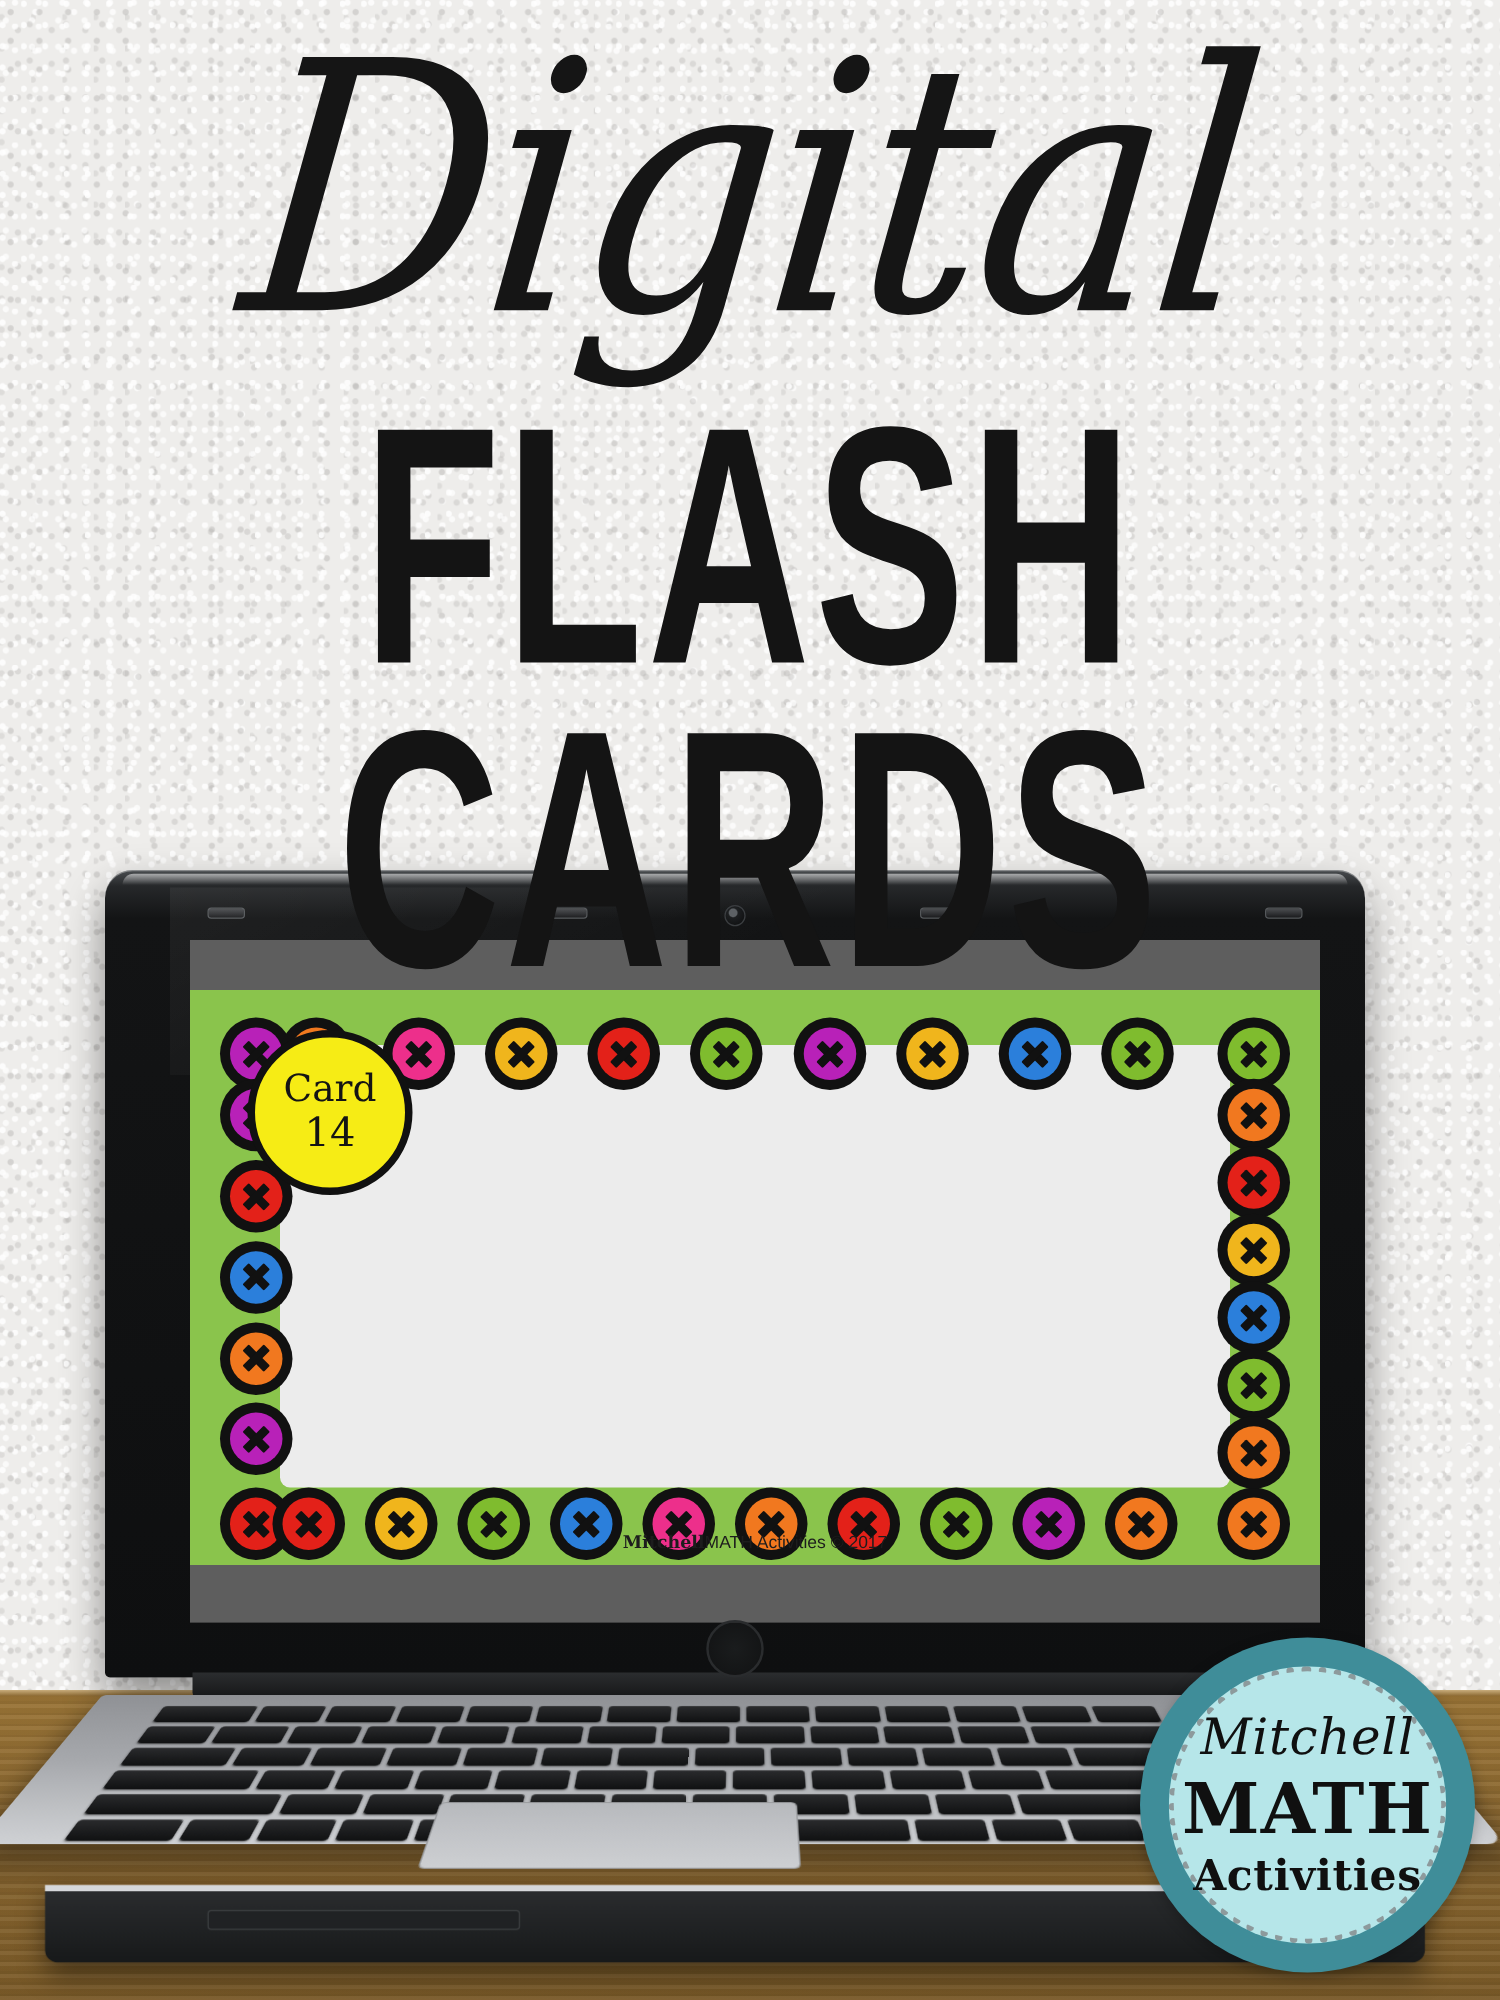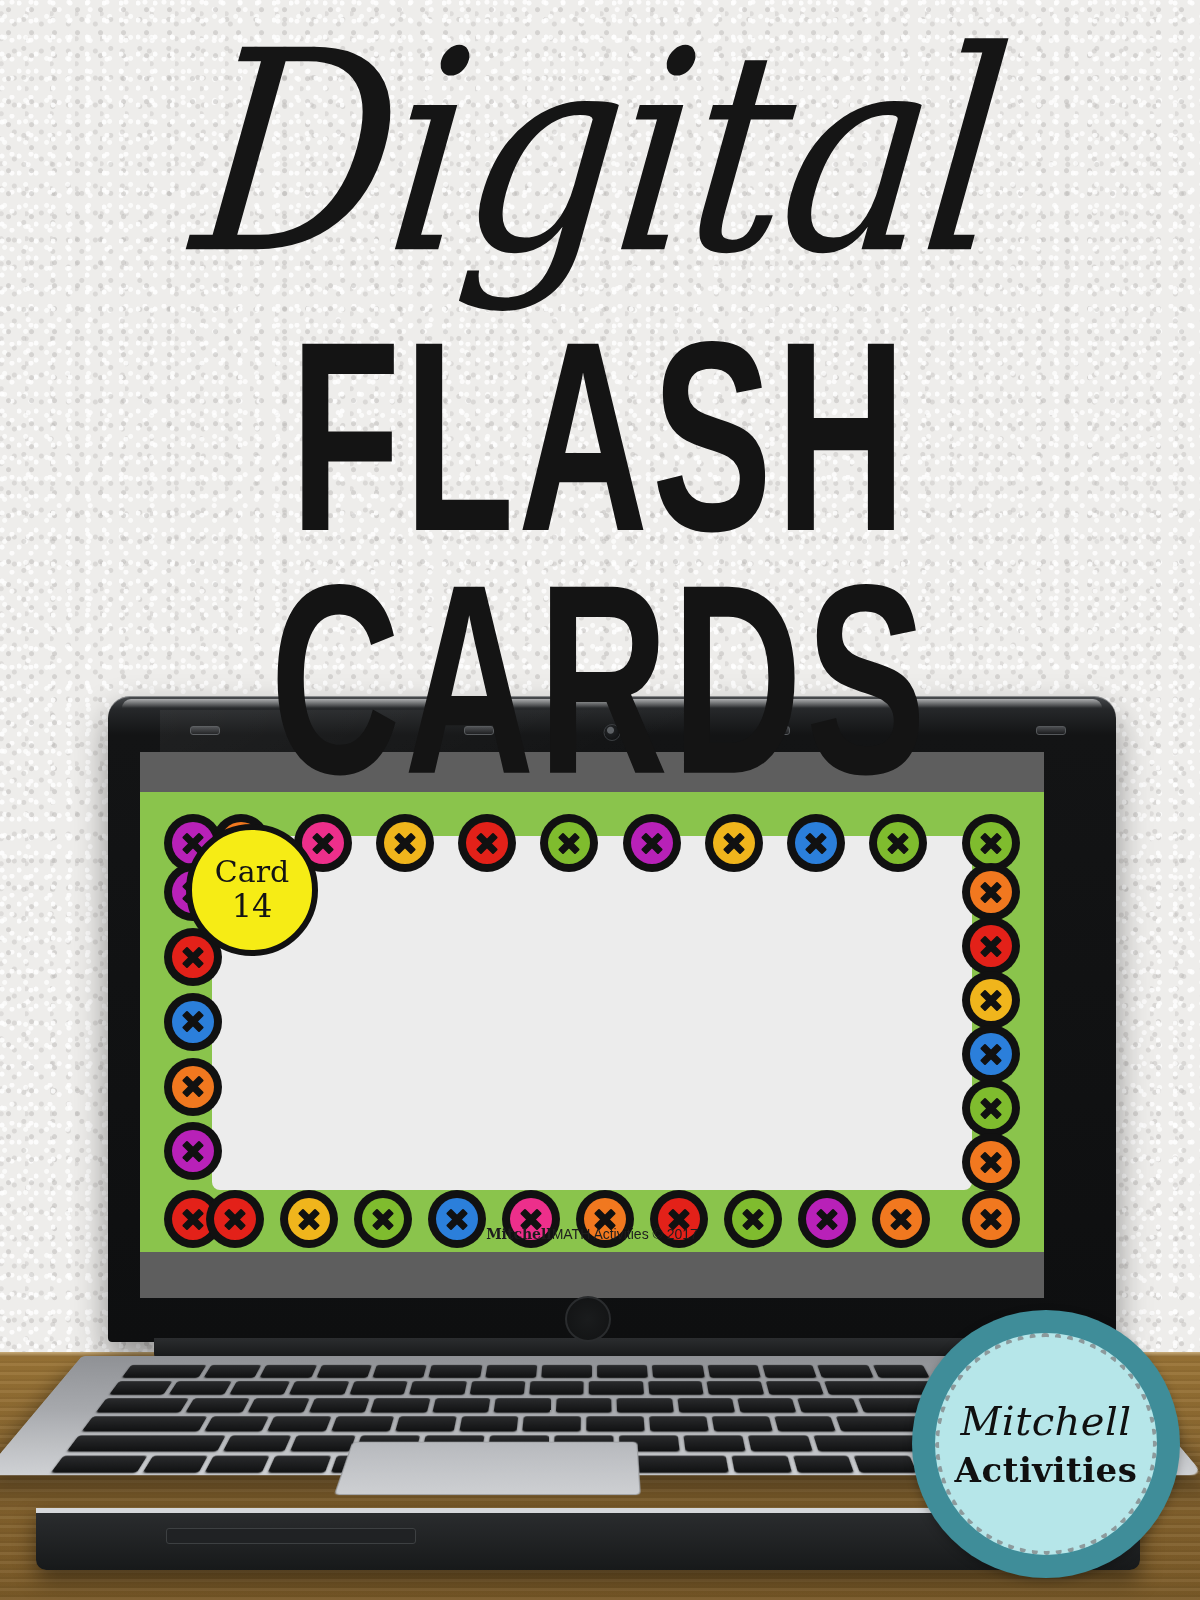--- a/index.html
+++ b/index.html
@@ -72,22 +72,21 @@
 
   
   #laptop { position:absolute; left:84px; top:696px; width:1008px; z-index:5; }
 
   #lid {
     position:relative;
     width:1008px; height:646px;
     border-radius:22px 22px 4px 4px;
     background:linear-gradient(180deg,#4a4d50 0%, #26282a 2%, #131415 6%, #0e0f10 100%);
     box-shadow:0 16px 34px rgba(0,0,0,.42), inset 0 1px 0 rgba(255,255,255,.35);
-    padding:56px 52px 44px 32px;
-    margin-left:24px;
+    padding:56px 52px 44px 68px;
   }
   #lid-top-sheen {
     position:absolute; left:14px; right:14px; top:3px; height:9px;
     border-radius:18px 18px 0 0;
     background:linear-gradient(180deg,rgba(255,255,255,.55),rgba(255,255,255,0));
   }
   .bezel-foot {
     position:absolute; top:30px; width:30px; height:9px;
     border-radius:3px;
     background:linear-gradient(180deg,#4b4d50,#1b1c1e);
@@ -529,15 +528,16 @@
       </div>
     </div>
   </div>
   <div id="lid-logo"></div>
 </div>
 
 <div id="logo-badge">
   <div id="logo-scallop"></div>
   <div id="logo-inner">
     <div class="l1">Mitchell</div>
+    <div class="l2">MATH</div>
     <div class="l3">Activities</div>
   </div>
 </div>
 
 </body></html>

